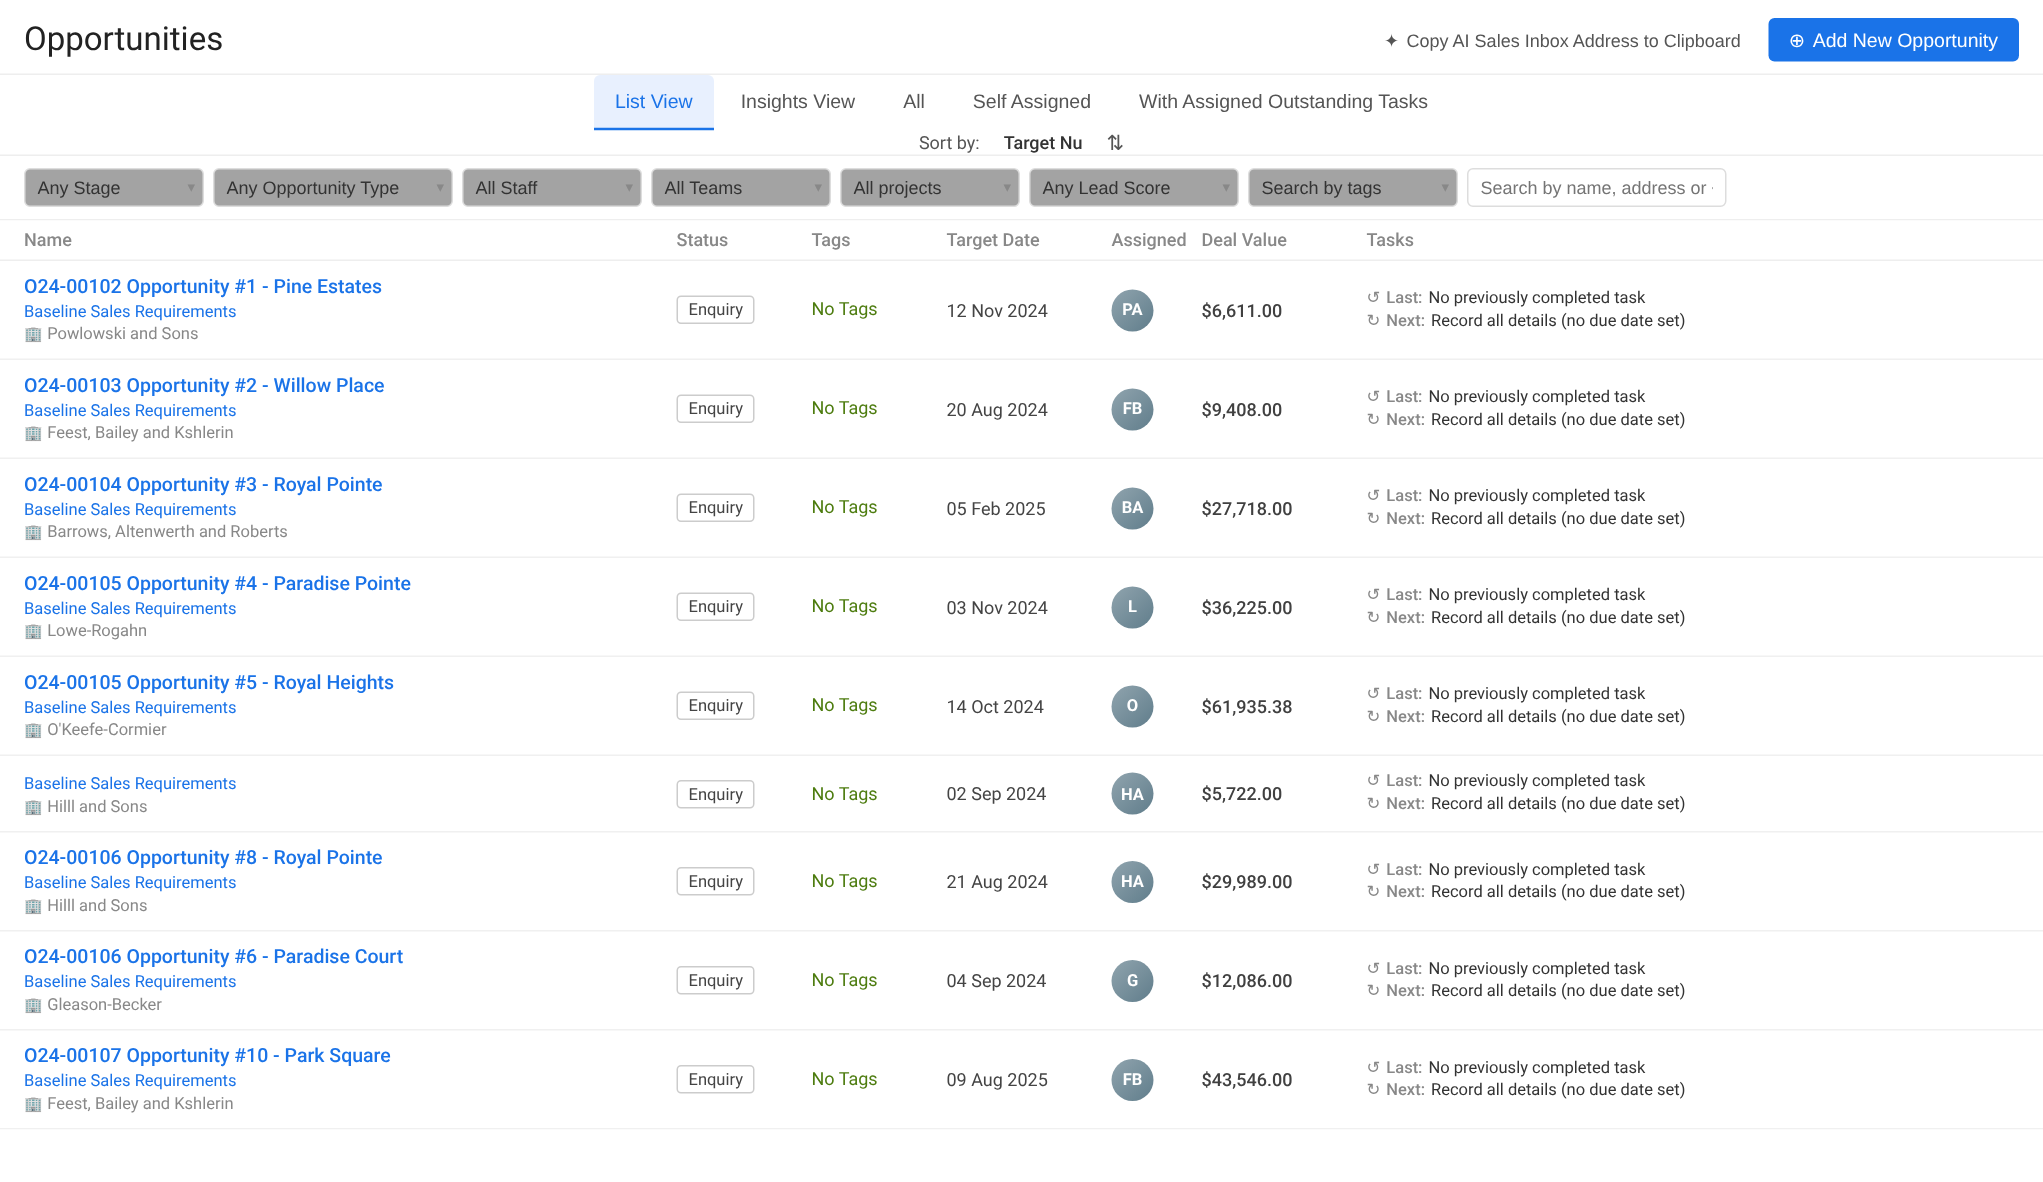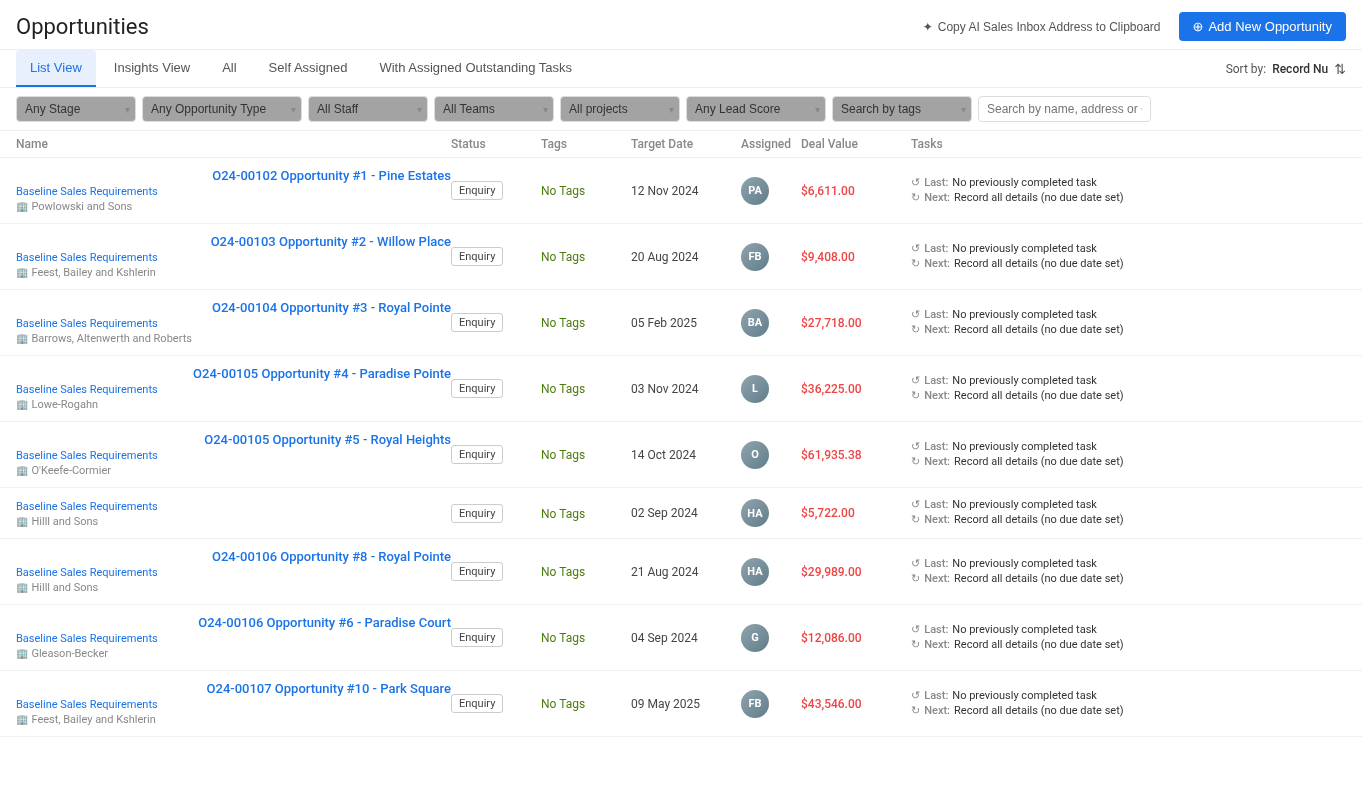--- a/index.html
+++ b/index.html
@@ -4,48 +4,48 @@
   <style>
     * { box-sizing: border-box; margin: 0; padding: 0; }
     body { font-family: -apple-system, BlinkMacSystemFont, 'Segoe UI', Roboto, sans-serif; font-size: 13px; background: #fff; color: #222; }
 
     .header { display: flex; align-items: center; justify-content: space-between; padding: 12px 16px 8px 16px; border-bottom: 1px solid #eee; }
     .page-title { font-size: 22px; font-weight: 400; }
     .header-right { display: flex; align-items: center; gap: 10px; }
     .copy-inbox-btn { display: flex; align-items: center; gap: 5px; font-size: 12px; color: #555; cursor: pointer; background: none; border: none; padding: 4px 8px; }
     .add-new-btn { background: #1a73e8; color: #fff; border: none; border-radius: 4px; padding: 7px 14px; font-size: 13px; font-weight: 500; cursor: pointer; display: flex; align-items: center; gap: 5px; }
 
-    .tabs { display: flex; align-items: center; justify-content: space-between; padding: 0 16px; border-bottom: 1px solid #eee; }
+    .tabs { display: flex; align-items: center; justify-content: space-between; padding: 0 16px; border-bottom: 1px solid #eee; flex-direction: column; }
     .tabs-left { display: flex; align-items: center; gap: 4px; }
     .tab { padding: 10px 14px; font-size: 13px; cursor: pointer; border-bottom: 2px solid transparent; color: #555; background: none; border-top: none; border-left: none; border-right: none; }
     .tab.active { color: #1a73e8; border-bottom: 2px solid #1a73e8; background: #e8f0fe; border-radius: 4px 4px 0 0; font-weight: 500; }
-    .tabs-right { display: flex; align-items: center; gap: 6px; font-size: 12px; color: #555; }
+    .tabs-right { display: flex; align-items: center; gap: 16px; font-size: 12px; color: #555; }
 
     .filters { display: flex; align-items: center; gap: 6px; padding: 8px 16px; border-bottom: 1px solid #eee; flex-wrap: nowrap; overflow-x: auto; }
     .filter-select { border: 1px solid #ddd; border-radius: 4px; padding: 5px 24px 5px 8px; font-size: 12px; color: #333; background: #a3a3a3; appearance: none; cursor: pointer; min-width: 120px; position: relative; }
     .filter-wrapper { position: relative; display: inline-flex; align-items: center; }
     .filter-wrapper::after { content: '▾'; position: absolute; right: 6px; font-size: 10px; color: #888; pointer-events: none; }
     .search-name { border: 1px solid #ddd; border-radius: 4px; padding: 5px 8px; font-size: 12px; color: #aaa; min-width: 170px; }
 
     .table-header { display: grid; grid-template-columns: 1fr 90px 90px 110px 60px 110px 1fr; padding: 6px 16px; background: #fff; border-bottom: 1px solid #eee; font-size: 12px; color: #888; font-weight: 500; }
 
     .opportunity-row { display: grid; grid-template-columns: 1fr 90px 90px 110px 60px 110px 1fr; padding: 10px 16px; border-bottom: 1px solid #f0f0f0; align-items: center; }
 
     .opp-name-block {}
-    .opp-id-name { font-size: 13px; font-weight: 500; color: #1a73e8; cursor: pointer; text-align: right; }
+    .opp-id-name { font-size: 13px; font-weight: 500; color: #1a73e8; cursor: pointer; }
     .opp-stage { font-size: 11px; color: #1a73e8; margin-top: 2px; }
     .opp-company { font-size: 11px; color: #888; margin-top: 2px; display: flex; align-items: center; gap: 3px; }
 
     .status-badge { display: inline-block; border: 1px solid #ccc; border-radius: 3px; padding: 2px 7px; font-size: 11px; color: #444; }
 
     .no-tags { color: #4d7c0f; font-size: 12px; }
 
     .target-date { font-size: 12px; color: #444; }
 
-    .deal-value { font-size: 12px; color: #ef4444; font-weight: 500; }
+    .deal-value { font-size: 12px; color: #404040; font-weight: 500; }
 
     .tasks-block { font-size: 11px; color: #888; }
     .task-line { display: flex; align-items: flex-start; gap: 4px; margin-bottom: 2px; }
     .task-label { color: #888; font-weight: 500; white-space: nowrap; }
     .task-value { color: #333; }
     .task-icon { font-size: 11px; color: #888; }
 
     .building-icon { font-size: 10px; color: #bbb; }
 
     
@@ -71,21 +71,21 @@
 <div class="tabs">
   <div class="tabs-left">
     <button class="tab active">List View</button>
     <button class="tab">Insights View</button>
     <button class="tab">All</button>
     <button class="tab">Self Assigned</button>
     <button class="tab">With Assigned Outstanding Tasks</button>
   </div>
   <div class="tabs-right">
     <span>Sort by:</span>
-    <span style="color:#333; font-weight:500;">Record Nu</span>
+    <span style="color:#333; font-weight:500;">Target Nu</span>
     <button style="background:none;border:none;cursor:pointer;font-size:14px;color:#555;">⇅</button>
   </div>
 </div>
 
 <div class="filters">
   <div class="filter-wrapper">
     <select class="filter-select">
       <option>Any Stage</option>
     </select>
   </div>
@@ -404,21 +404,21 @@
         <span class="building-icon">🏢</span>
         Feest, Bailey and Kshlerin
       </div>
     </div>
     <div>
       <span class="status-badge">Enquiry</span>
     </div>
     <div>
       <span class="no-tags">No Tags</span>
     </div>
-    <div class="target-date">09 May 2025</div>
+    <div class="target-date">09 Aug 2025</div>
     <div>
       <div class="avatar-placeholder">FB</div>
     </div>
     <div class="deal-value">$43,546.00</div>
     <div class="tasks-block">
       <div class="task-line">
         <span class="task-icon">↺</span>
         <span class="task-label">Last:</span>
         <span class="task-value">No previously completed task</span>
       </div>

